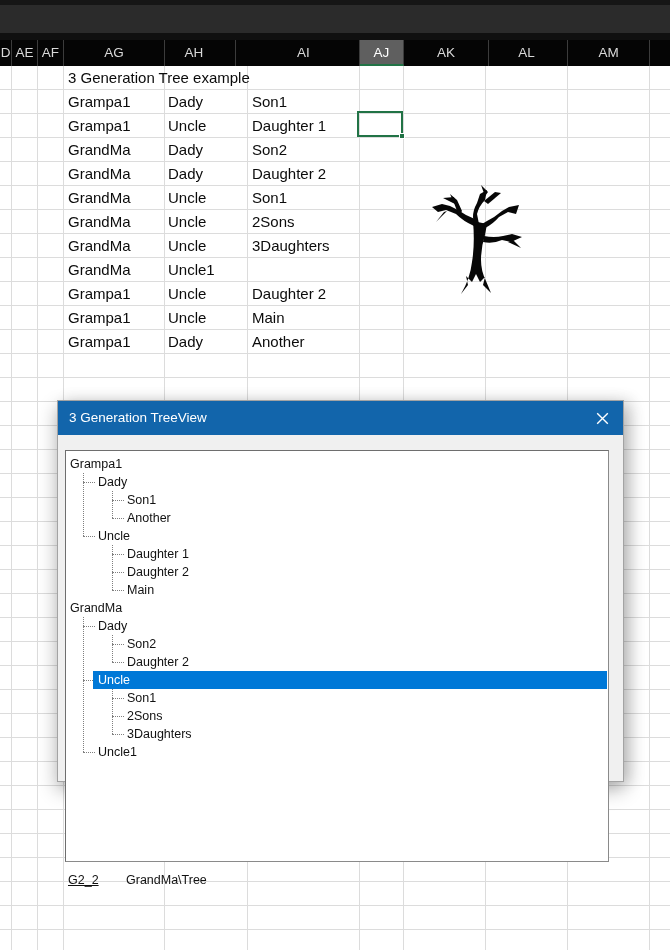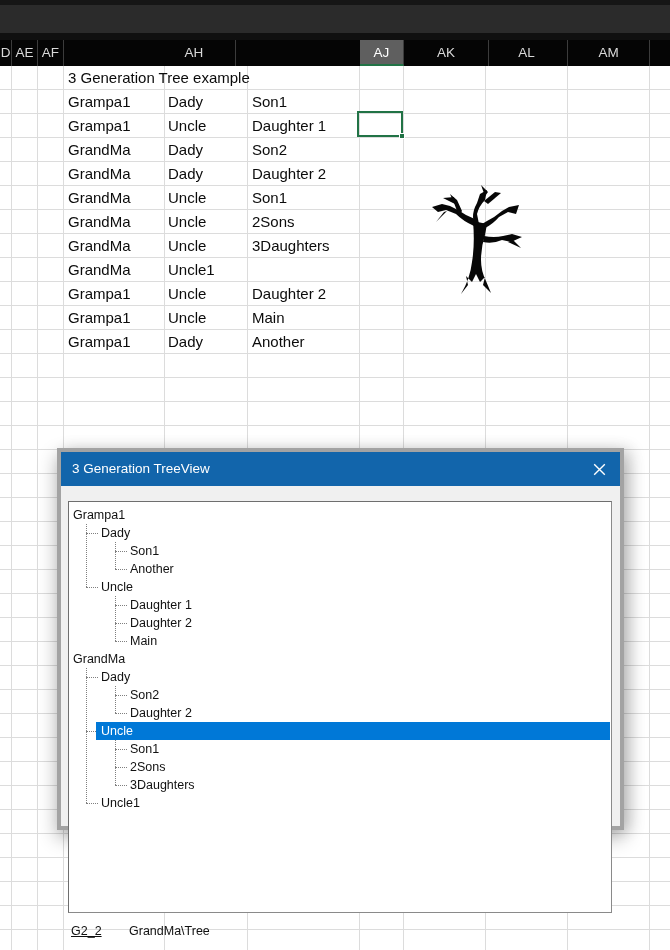--- a/index.html
+++ b/index.html
@@ -41,22 +41,22 @@
   .selcell { position:absolute; left:357px; top:111px; width:46px; height:26px;
              border:2px solid #217346; z-index:3; }
   .selcell .handle { position:absolute; right:-4px; bottom:-4px; width:6px; height:6px;
              background:#217346; border:1px solid #fff; }
 
   
   .clipart { position:absolute; left:429px; top:184px; width:94px; height:112px; z-index:2; }
 
   
   .dialog { position:absolute; left:57px; top:400px; width:567px; height:382px;
-            background:#f0f0f0; border:4px solid #a3a3a3; z-index:10;
-            box-shadow:0 8px 18px rgba(0,0,0,.30), 8px 0 14px rgba(0,0,0,.12);margin-top:48px; }
+            background:#f0f0f0; border:1px solid #a3a3a3; z-index:10;
+            box-shadow:0 8px 18px rgba(0,0,0,.30), 8px 0 14px rgba(0,0,0,.12); }
   .titlebar { position:absolute; left:0; top:0; width:100%; height:34px; background:#1265ab; }
   .titletext { position:absolute; left:11px; top:0; line-height:34px; color:#fff; font-size:13.5px; }
   .closebtn { position:absolute; right:0; top:0; width:42px; height:34px; background:transparent;
               border:none; cursor:pointer; display:flex; align-items:center; justify-content:center; }
 
   .treebox { position:absolute; left:7px; top:49px; width:544px; height:412px; background:#fff;
              border:1px solid #8a8a8a; border-top-color:#6e6e6e; border-left-color:#6e6e6e; overflow:hidden; }
 
   .tnode { position:absolute; left:0; width:100%; height:18px; font-size:12.5px; color:#111; }
   .tlabel { position:relative; display:inline-block; line-height:18px; padding:0 3px; z-index:2; }
@@ -78,21 +78,23 @@
 <div class="topbar">
   <div class="band1"></div>
   <div class="band2"></div>
   <div class="band3"></div>
 </div>
 
 <div class="colheaders">
   <div class="colh" style="left:0;width:12px">D</div>
   <div class="colh" style="left:12px;width:26px">AE</div>
   <div class="colh" style="left:38px;width:26px">AF</div>
+  <div class="colh" style="left:64px;width:101px">AG</div>
   <div class="colh" style="left:153px;width:83px">AH</div>
+  <div class="colh" style="left:248px;width:112px">AI</div>
   <div class="colh sel" style="left:360px;width:44px">AJ</div>
   <div class="colh" style="left:404px;width:85px">AK</div>
   <div class="colh" style="left:486px;width:82px">AL</div>
   <div class="colh" style="left:568px;width:82px">AM</div>
 </div>
 
 <div class="sheet">
   <div class="srow" style="top:0">
       <span class="scell c0">3 Generation Tree example</span>
     </div>

